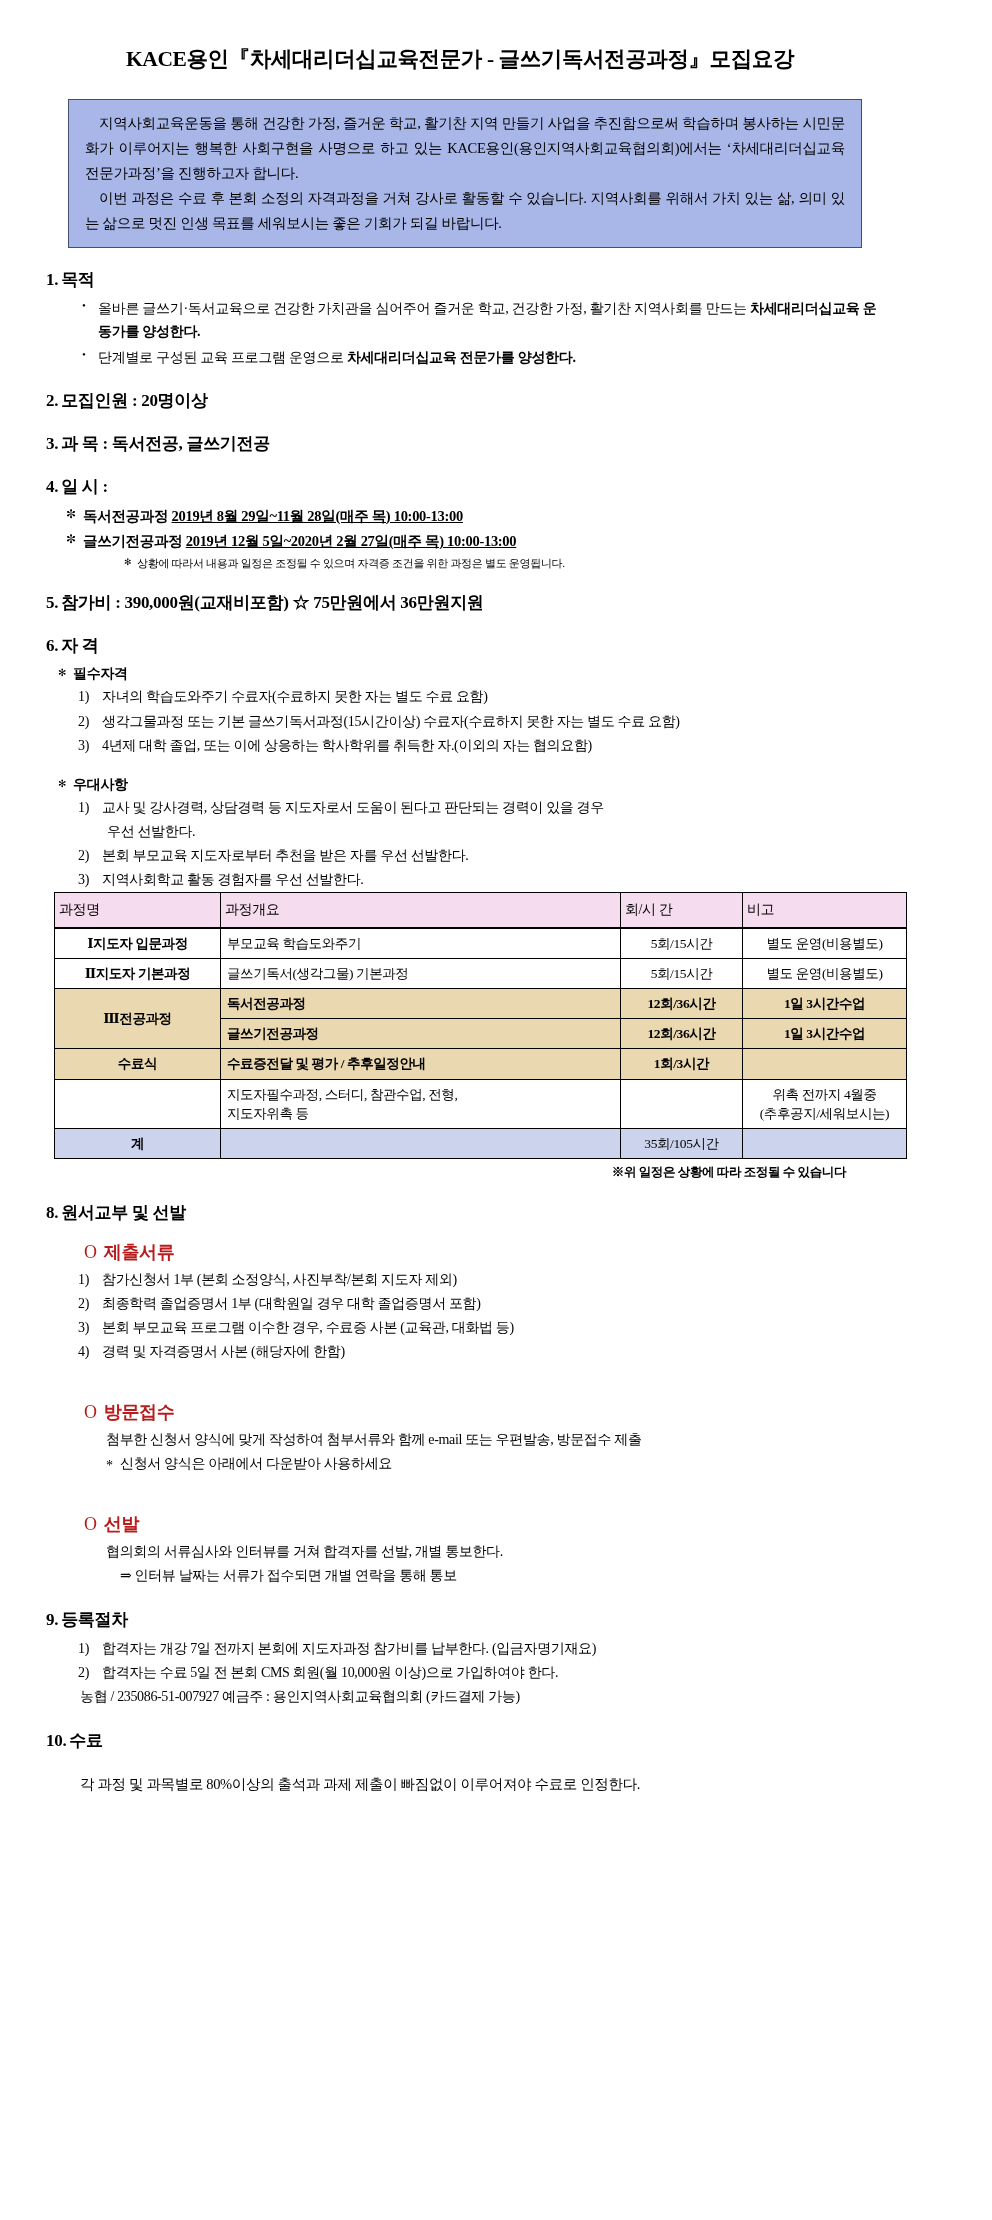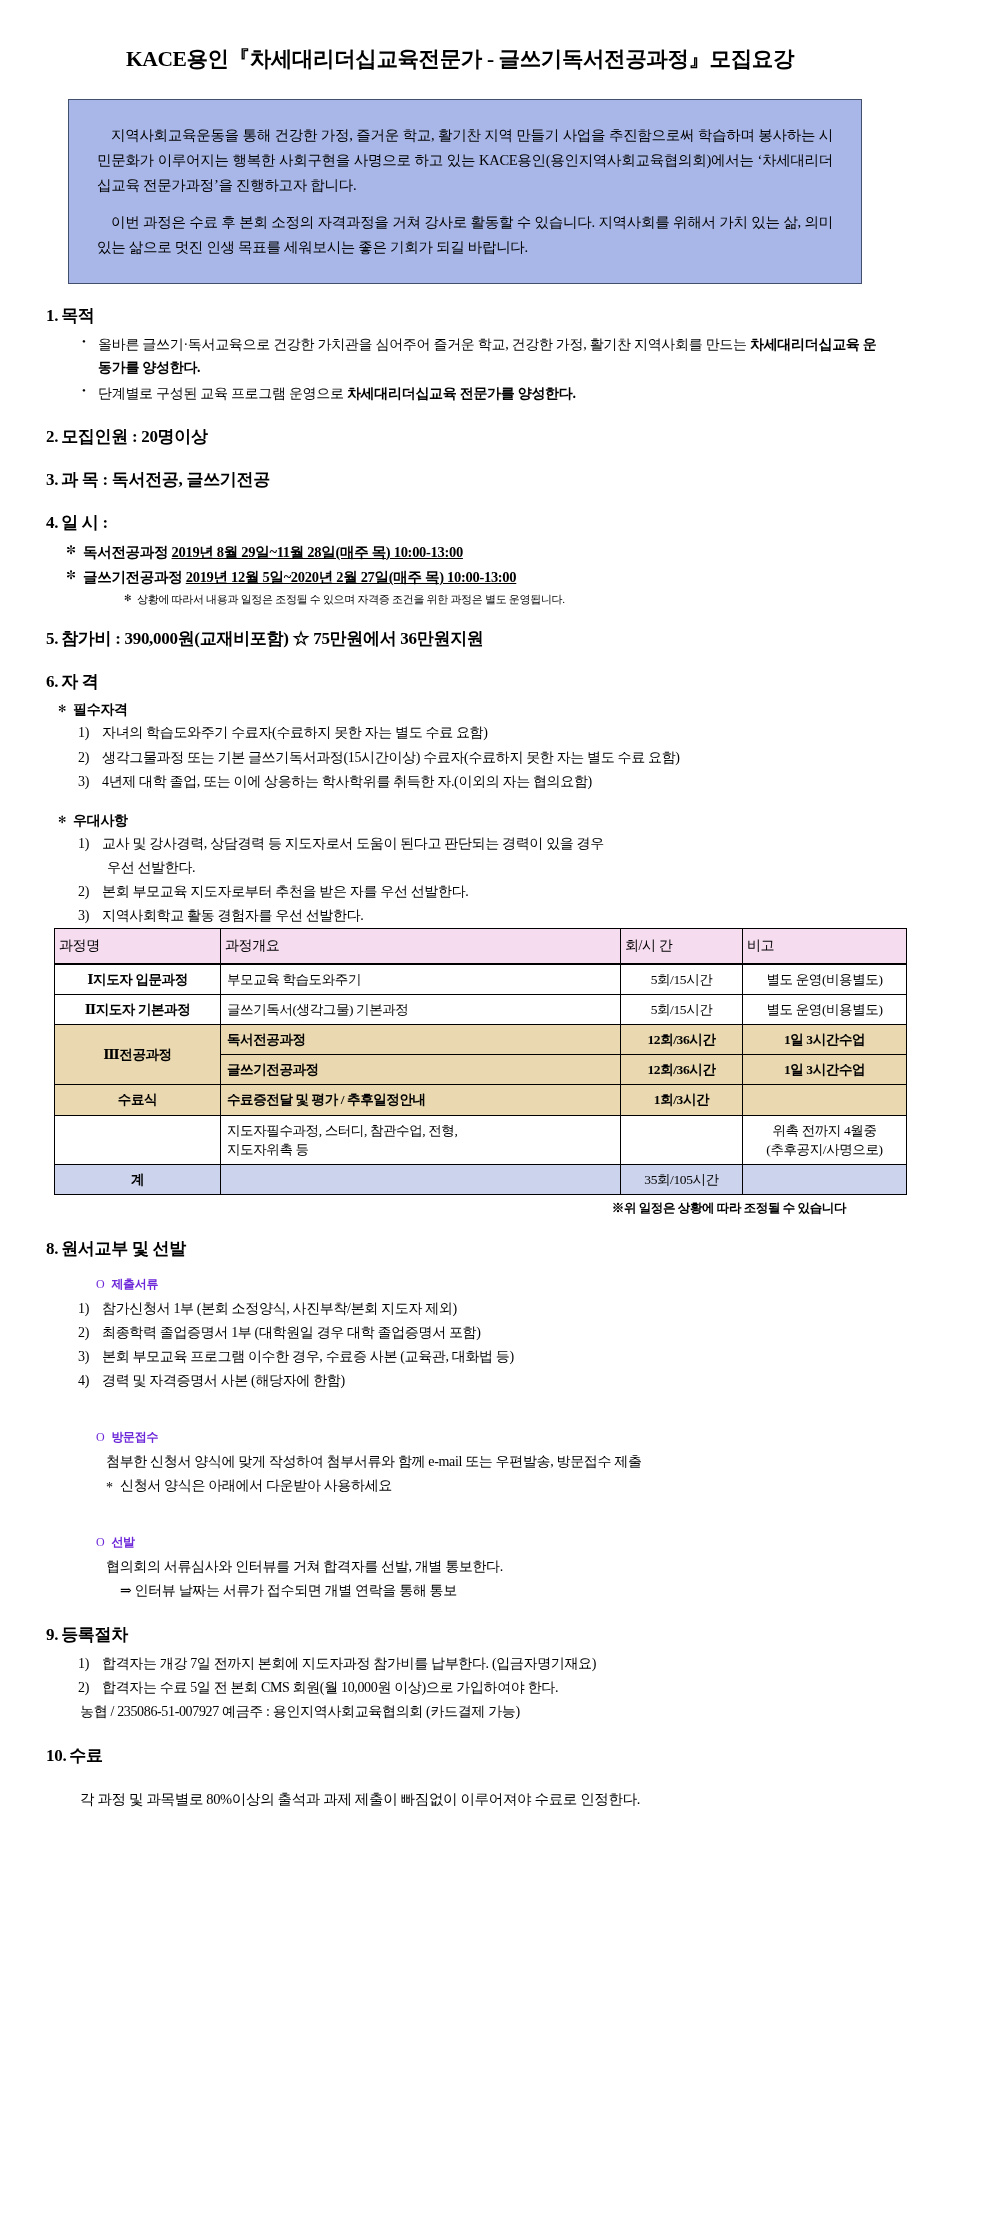--- a/index.html
+++ b/index.html
@@ -37,21 +37,21 @@
     margin: 26px 58px 0 68px;
     background: #a9b7e8;
     border: 1px solid #42506e;
     padding: 11px 16px 11px 16px;
     font-size: 14.5px;
     line-height: 1.73;
     text-align: justify;
     text-justify: inter-character;
     letter-spacing: -0.3px;
   }
-  .intro-box p { margin: 12px; text-indent: 14px; }
+  .intro-box p { margin: 0; text-indent: 14px; }
 
   
   .content { padding: 0 40px 0 36px; }
 
   h2.sec {
     font-size: 17px;
     font-weight: bold;
     margin: 20px 0 6px 10px;
     letter-spacing: -0.3px;
   }
@@ -181,24 +181,24 @@
   .tbl-note {
     text-align: right;
     font-size: 12.5px;
     font-weight: bold;
     margin: 5px 34px 0 0;
     letter-spacing: -0.4px;
   }
 
   
   .o-head {
-    color: #6d28d9;
-    font-weight: bold;
-    font-size: 12px;
-    margin: 16px 0 4px 60px;
+    color: #b91c1c;
+    font-weight: bold;
+    font-size: 18px;
+    margin: 16px 0 4px 48px;
     letter-spacing: -0.3px;
   }
   .o-head .o-mark { margin-right: 7px; font-weight: normal; }
   .plain-ind {
     font-size: 14px;
     line-height: 1.7;
     letter-spacing: -0.35px;
     margin: 0 0 0 70px;
   }
   .plain-ind.star { position: relative; padding-left: 14px; }
@@ -341,21 +341,21 @@
         </tr>
         <tr>
           <td class="rowname"></td>
           <td>
             <span>지도자필수과정, 스터디, 참관수업, 전형,</span><br>
             <span>지도자위촉 등</span>
           </td>
           <td class="c"></td>
           <td class="c">
             <span>위촉 전까지 4월중</span><br>
-            <span>(추후공지/사명으로)</span>
+            <span>(추후공지/세워보시는)</span>
           </td>
         </tr>
         <tr class="total">
           <td class="rowname">계</td>
           <td></td>
           <td class="c">35회/105시간</td>
           <td class="c"></td>
         </tr>
       </tbody>
     </table>

